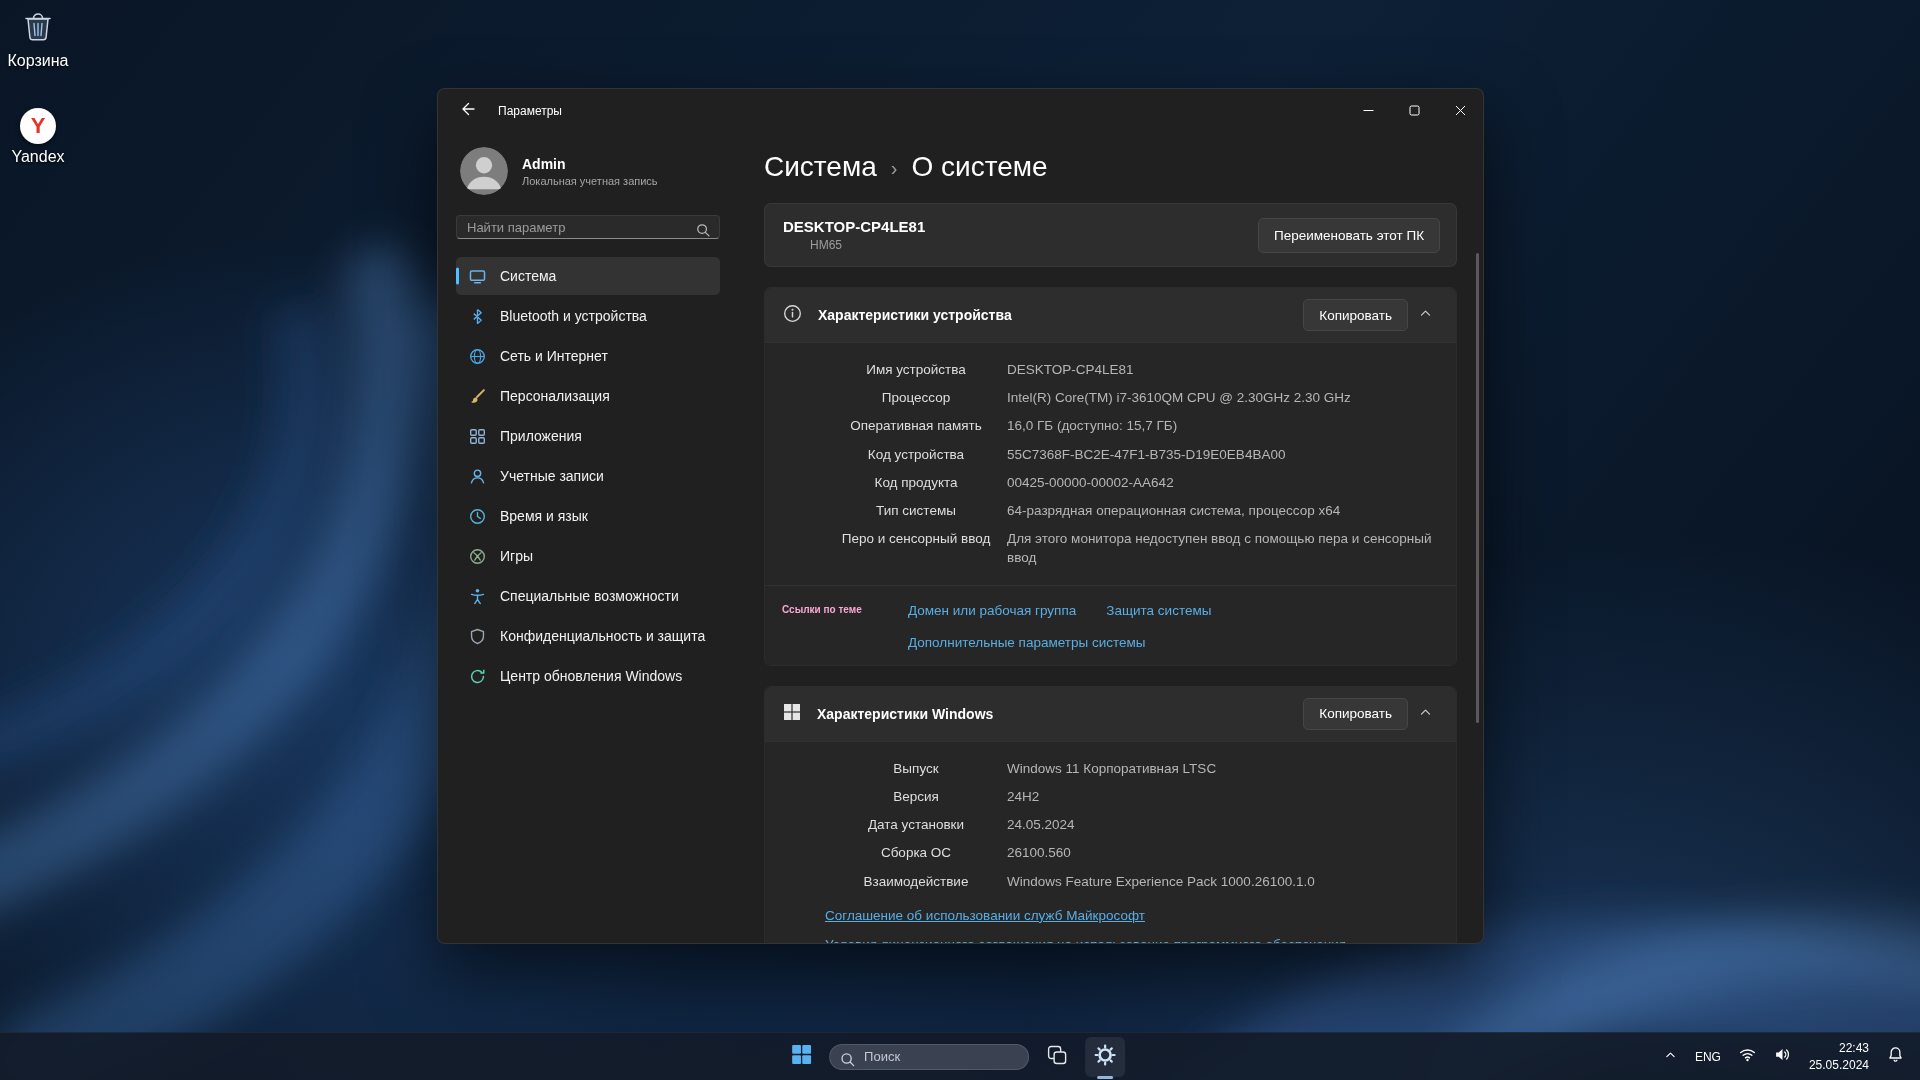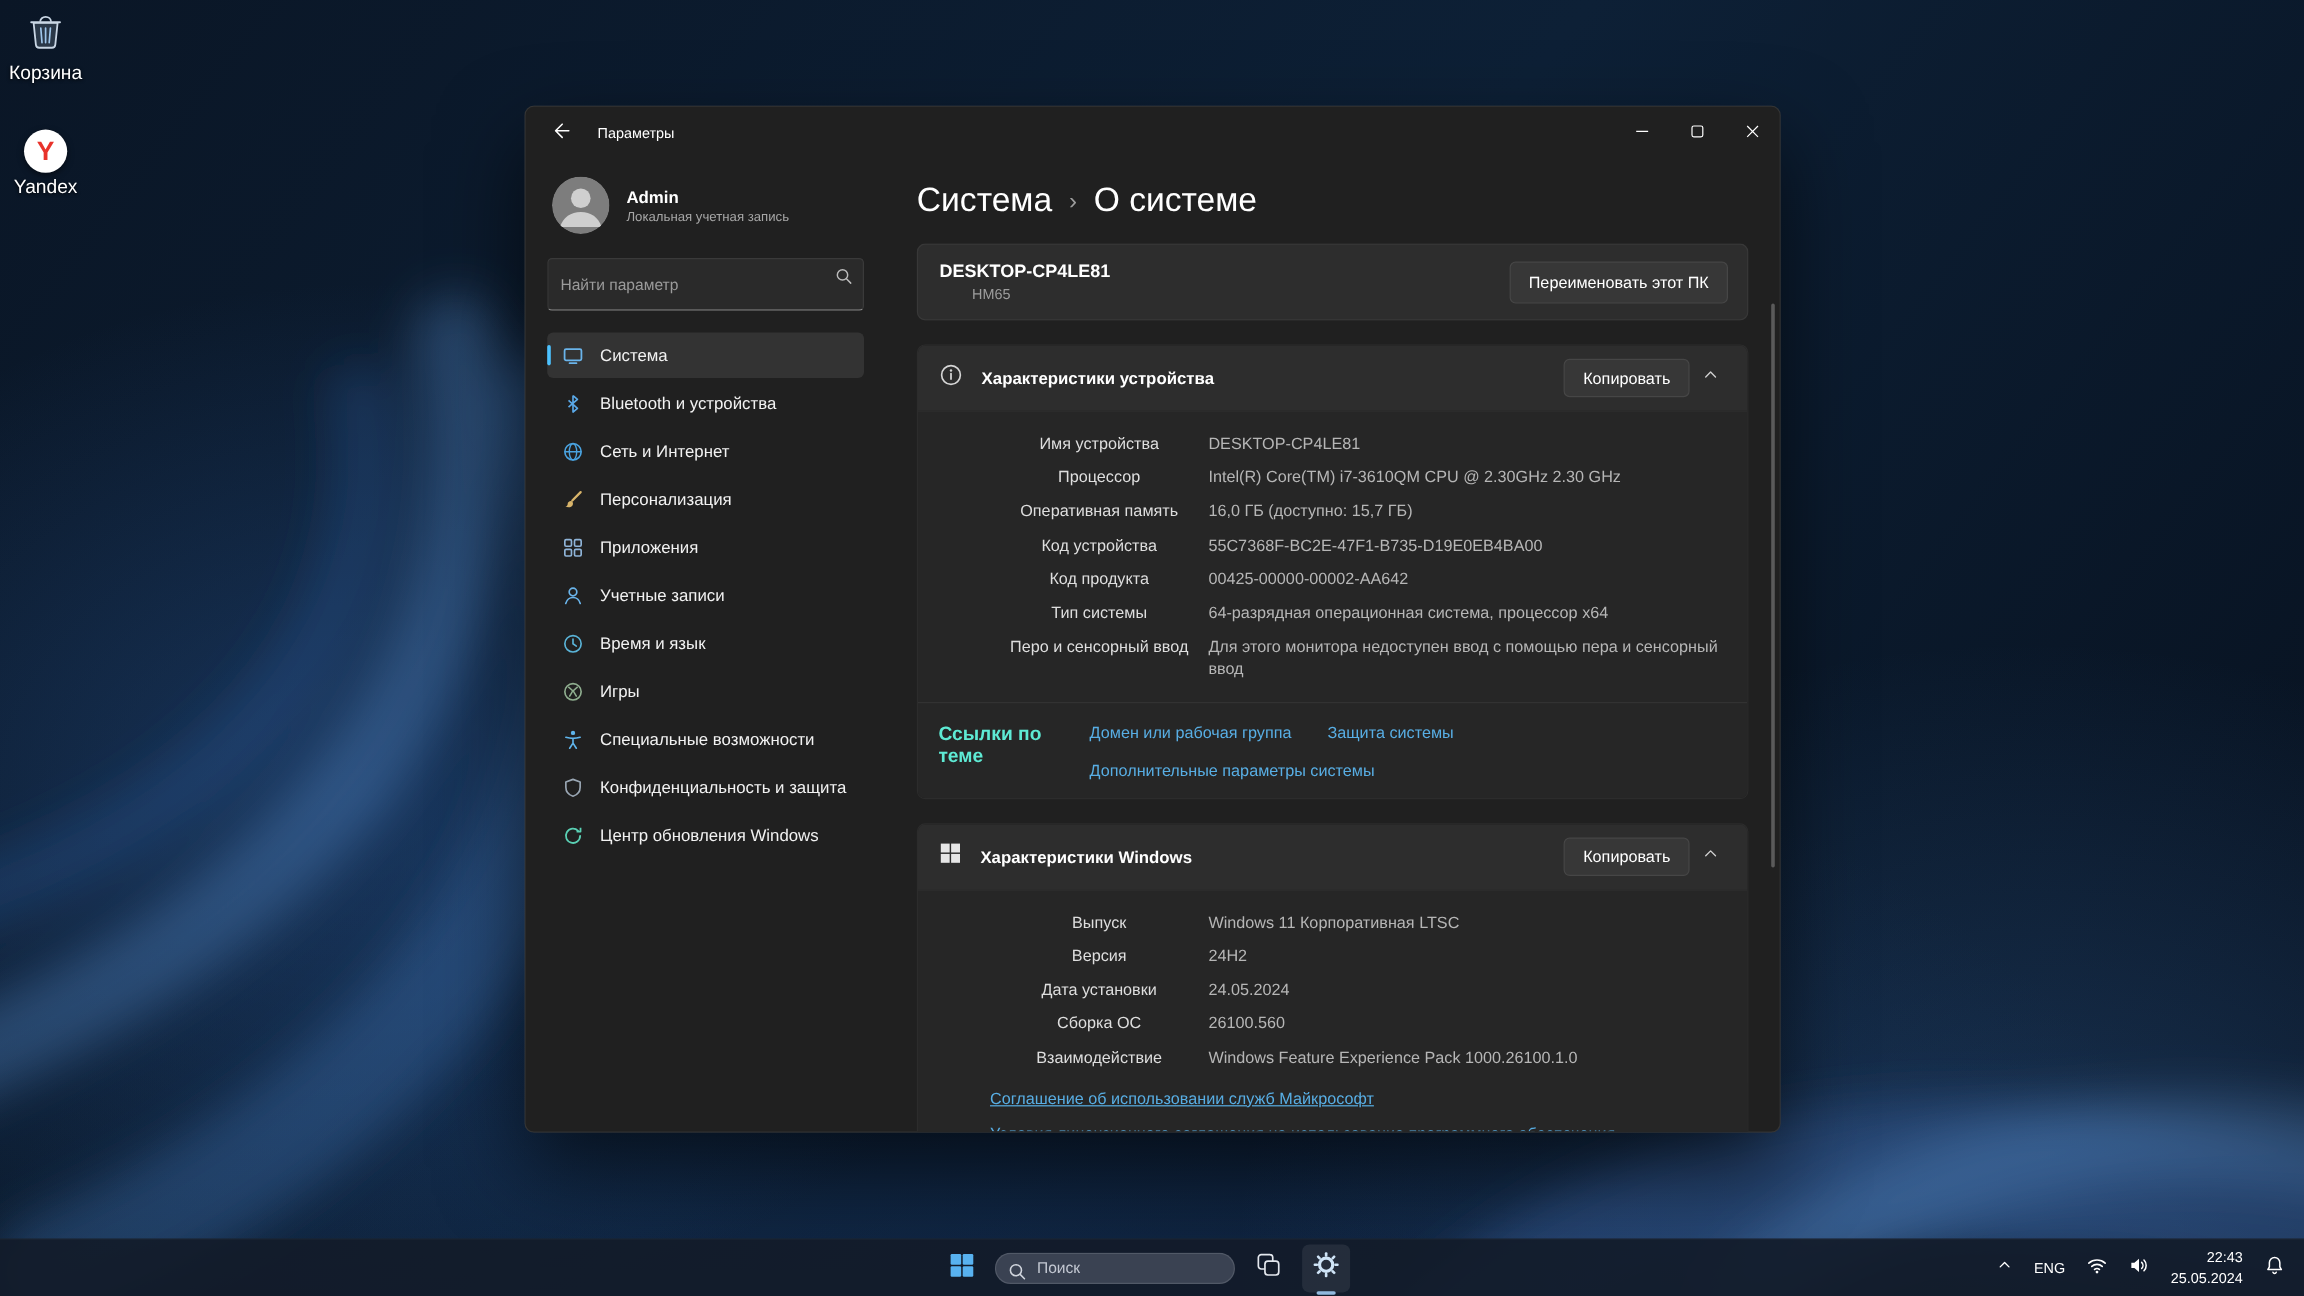--- a/index.html
+++ b/index.html
@@ -35,21 +35,21 @@
 
   .window-body { flex:1; display:flex; overflow:hidden; }
 
   
   .sidebar { width:300px; flex:0 0 300px; padding:6px 18px 0 18px; }
   .user-block { display:flex; align-items:center; gap:14px; padding:8px 4px 20px 4px; }
   .avatar { width:48px; height:48px; border-radius:50%; overflow:hidden; flex:0 0 48px; }
   .user-name { font-size:14px; font-weight:700; }
   .user-type { font-size:11px; color:#a6a6a6; margin-top:3px; }
 
-  .search-box { position:relative; height:44px; margin-bottom:18px; }
+  .search-box { position:relative; height:24px; margin-bottom:18px; }
   .search-box input { width:100%; height:100%; background:#2a2a2a; border:1px solid #3a3a3a; border-bottom:1px solid #8a8a8a;
     border-radius:4px; color:#eee; font-size:13px; padding:0 30px 0 10px; outline:none; font-family:"Liberation Sans",sans-serif; }
   .search-box input::placeholder { color:#9b9b9b; }
   .search-box .mag { position:absolute; right:9px; top:8px; }
 
   .nav-list { display:flex; flex-direction:column; gap:2px; }
   .nav-item { position:relative; height:38px; display:flex; align-items:center; gap:14px; padding:0 12px; border-radius:5px;
     font-size:14px; color:#f2f2f2; cursor:pointer; }
   .nav-item.selected { background:#333333; }
   .nav-item.selected::before { content:""; position:absolute; left:0; top:50%; transform:translateY(-50%);
@@ -77,21 +77,21 @@
   .exp-actions { margin-left:auto; display:flex; align-items:flex-start; }
   .btn.small { height:32px; }
   .chev-btn { width:34px; height:32px; display:flex; align-items:center; justify-content:center; border-radius:4px; cursor:pointer; }
   .exp-body { background:#262626; border-top:1px solid rgba(255,255,255,0.05); }
   .spec-rows { padding:13px 18px 13px 60px; }
   .spec-row { display:flex; padding:5px 0; font-size:13.5px; line-height:1.35; }
   .spec-label { width:182px; flex:0 0 182px; color:#dedede;text-align:center; }
   .spec-value { color:#b6b6b6; max-width:470px; }
 
   .related { display:flex; padding:17px 18px 15px 17px; border-top:1px solid rgba(255,255,255,0.06); background:#262626; }
-  .related-heading { width:126px; flex:0 0 126px; font-size:16px; font-weight:600; color:#5eead4; padding-top:1px; }
+  .related-heading { width:126px; flex:0 0 126px; font-size:10px; font-weight:600; color:#f9a8d4; padding-top:1px; }
   .related-links { display:flex; flex-direction:column; gap:17px; }
   .related-row { display:flex; gap:30px;text-align:center; }
   a.link { color:#58aee4; font-size:13.5px; text-decoration:none; cursor:pointer; }
   .ms-links { padding:4px 18px 16px 60px; display:flex; flex-direction:column; gap:10px; background:#262626; }
   .ms-links a.link { text-decoration:underline; max-width:560px; line-height:1.45; }
 
   .scroll-thumb { position:absolute; right:4px; top:120px; width:3px; height:470px; background:#5a5a5a; border-radius:2px; cursor:pointer; }
 
   
   .taskbar { position:absolute; left:0; bottom:0; width:1920px; height:48px;

